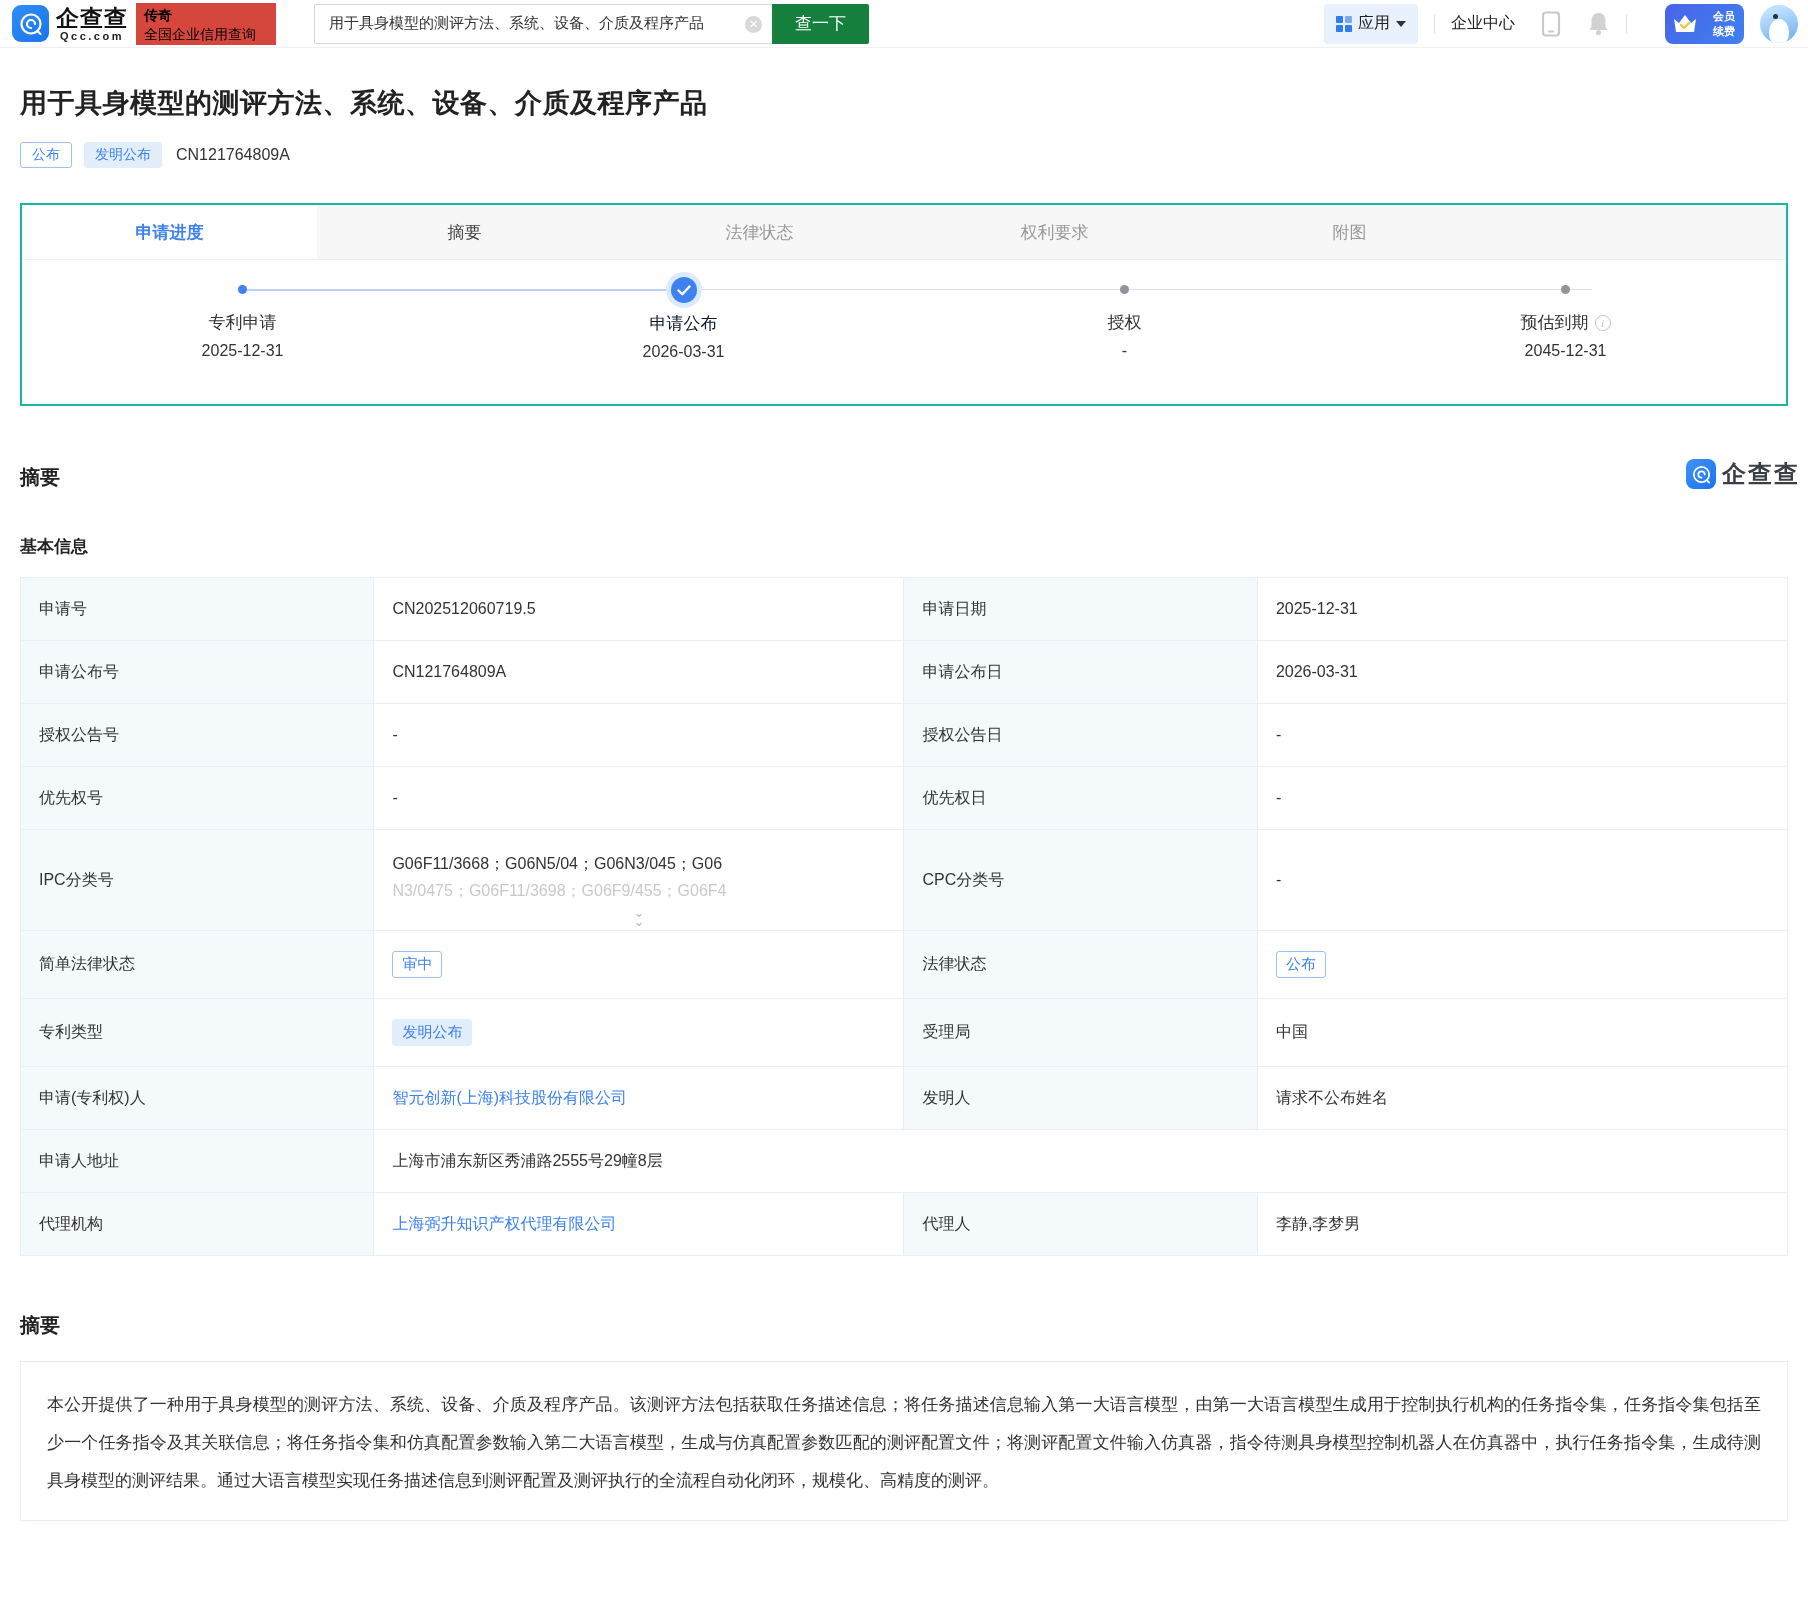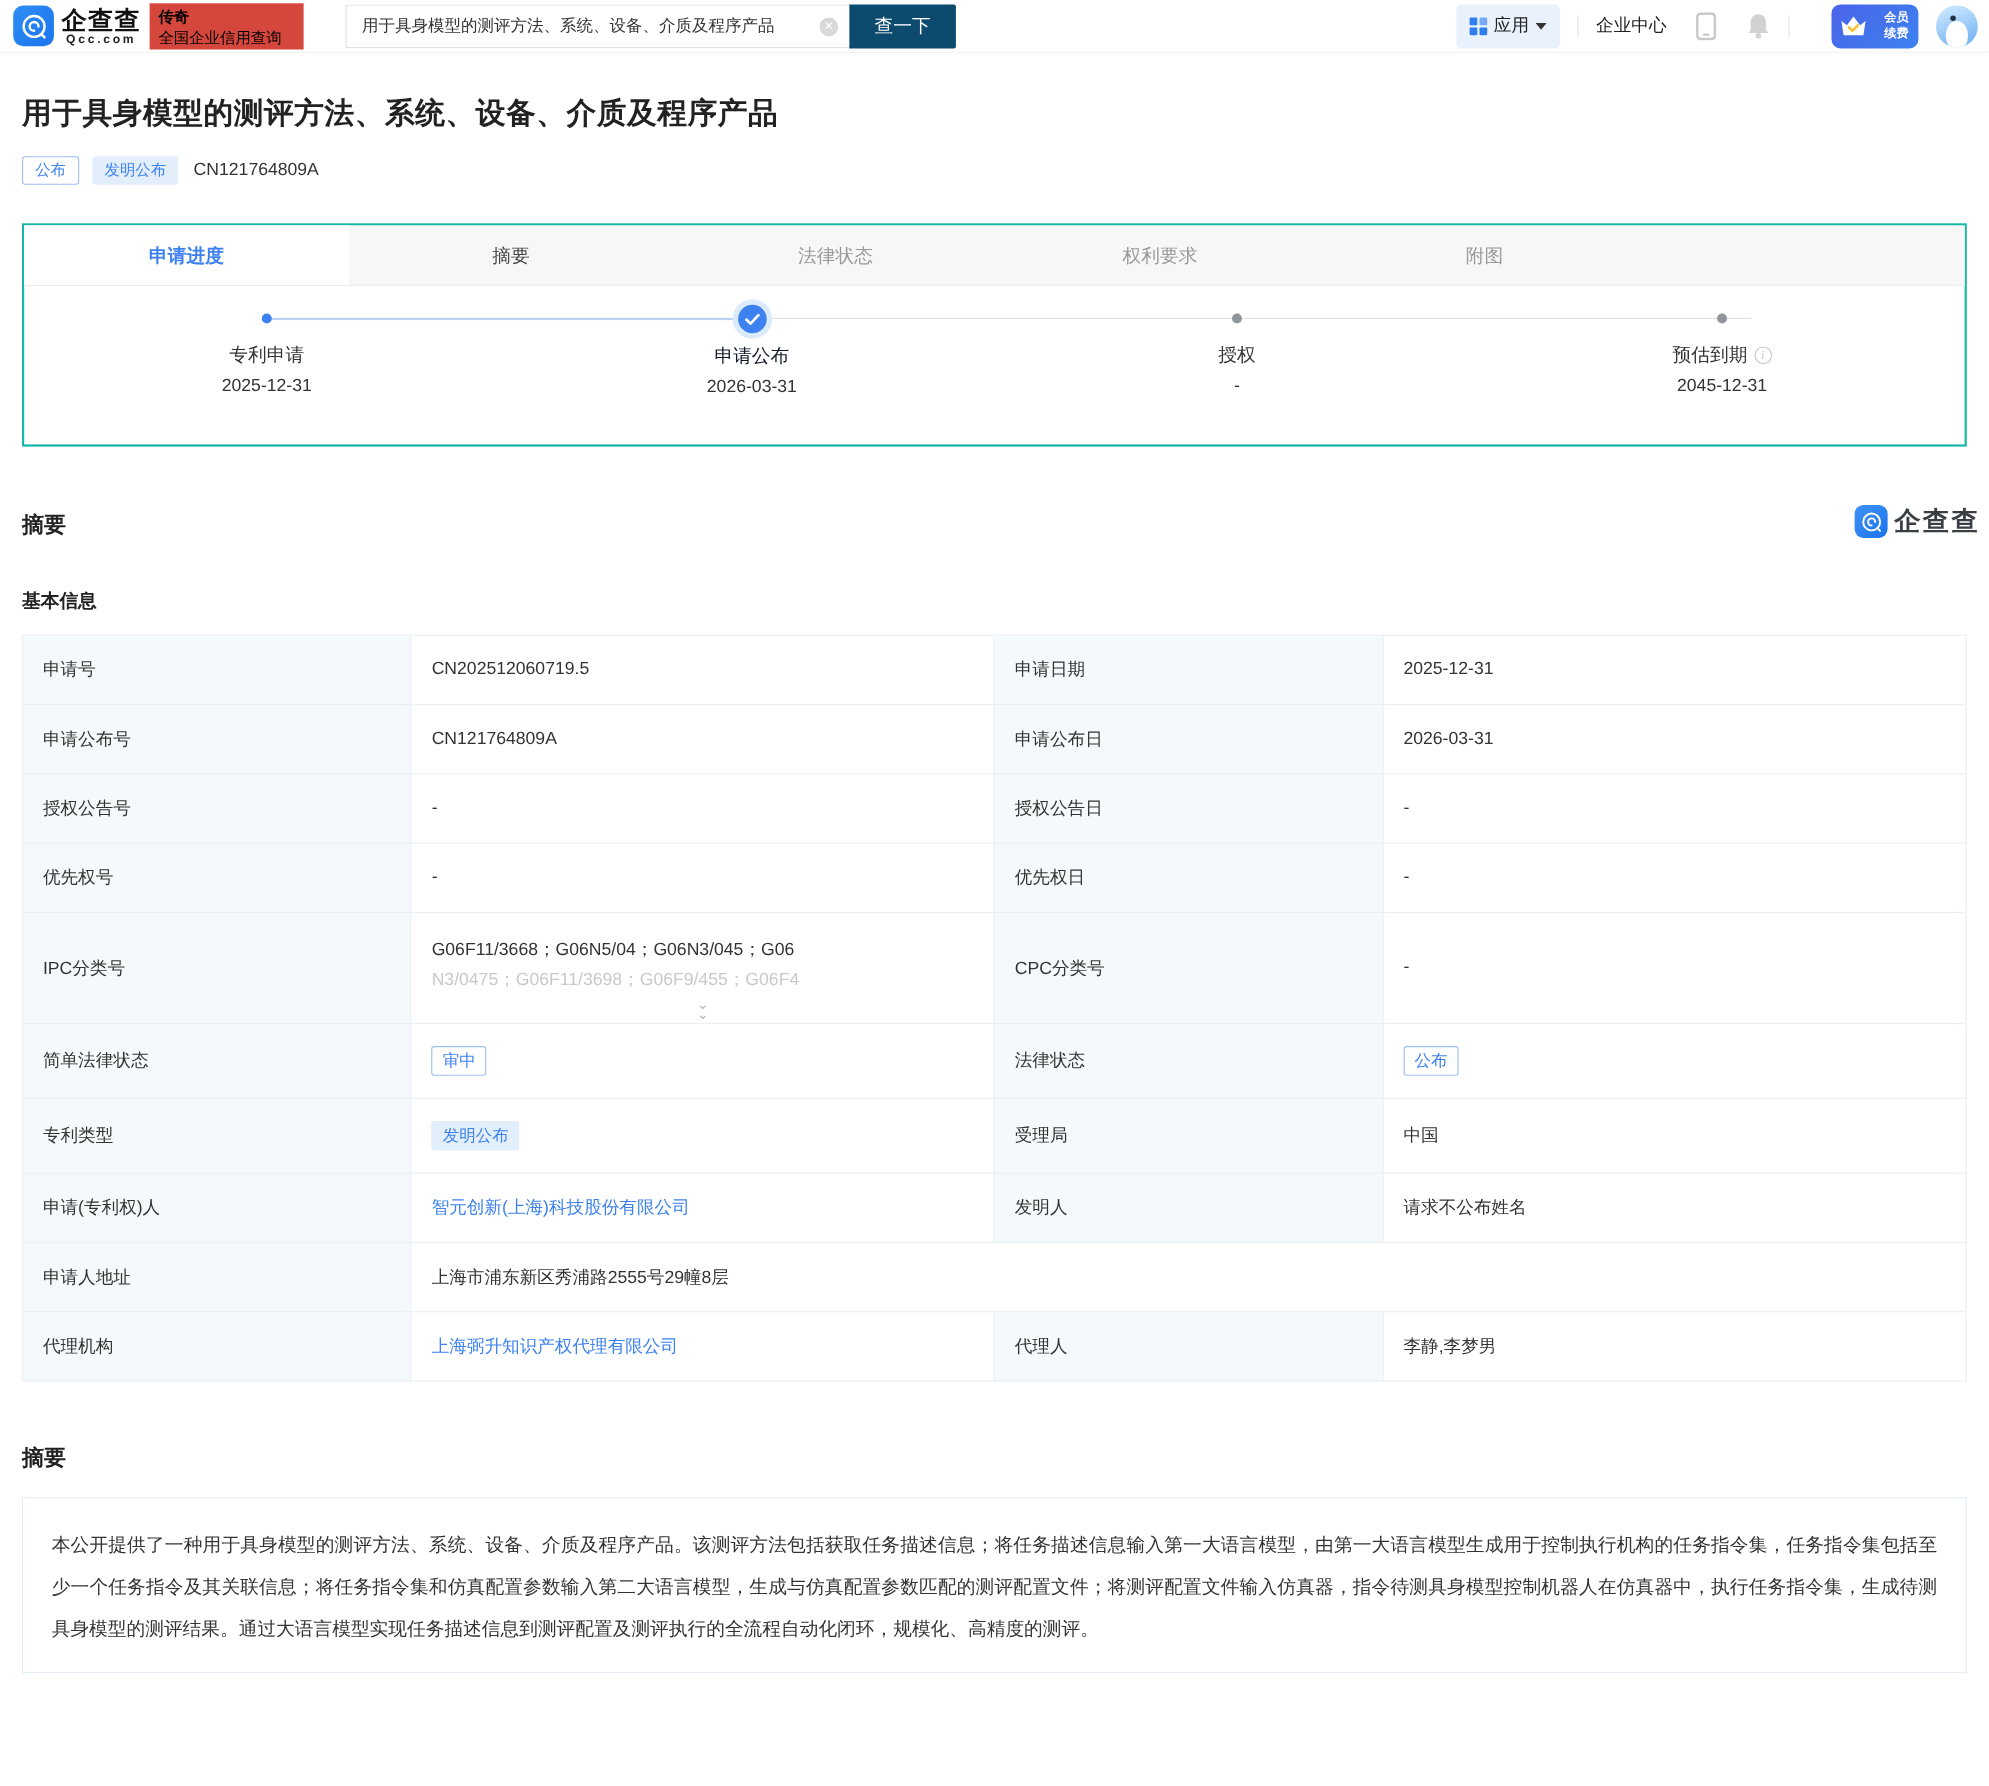--- a/index.html
+++ b/index.html
@@ -18,21 +18,21 @@
   .red-badge { margin-left:8px; background:#d5463d; color:#000000; padding:3px 20px 4px 8px; height:42px; }
   .red-badge .l1 { font-size:14px; font-weight:bold; line-height:19px; }
   .red-badge .l2 { font-size:14px; line-height:18px; }
   .search-box { margin-left:38px; display:flex; align-items:center; }
   .search-input-wrap { position:relative; width:458px; }
   .search-input { width:458px; height:40px; border:1px solid #d9d9d9; border-right:none;
     border-radius:2px 0 0 2px; padding:0 34px 0 14px; font-size:15px; color:#333; outline:none;
     font-family:"Liberation Sans","DejaVu Sans",sans-serif; text-overflow:ellipsis; }
   .clear-ico { position:absolute; right:10px; top:12px; width:17px; height:17px; border-radius:50%;
     background:#d8d8d8; color:#fff; font-size:11px; line-height:17px; text-align:center; cursor:pointer; }
-  .search-btn { height:40px; width:97px; background:#0c4a6e; color:#fff; border:none;
+  .search-btn { height:40px; width:97px; background:#15803d; color:#fff; border:none;
     border-radius:0 2px 2px 0; font-size:17px; cursor:pointer; }
   .hdr-right { margin-left:auto; display:flex; align-items:center; }
   .apps-btn { background:#e9f1fd; border-radius:4px; height:40px; padding:0 12px;
     display:flex; align-items:center; cursor:pointer; }
   .grid-ico { width:16px; height:16px; display:grid; grid-template-columns:7px 7px; grid-gap:2px; margin-right:6px; }
   .grid-ico i { width:7px; height:7px; background:#2f7ef0; border-radius:1px; }
   .grid-ico i:nth-child(2) { background:#79aaf5; }
   .apps-label { font-size:16px; color:#222; }
   .caret { width:0; height:0; border-left:5px solid transparent; border-right:5px solid transparent;
     border-top:6px solid #333; margin-left:6px; }

